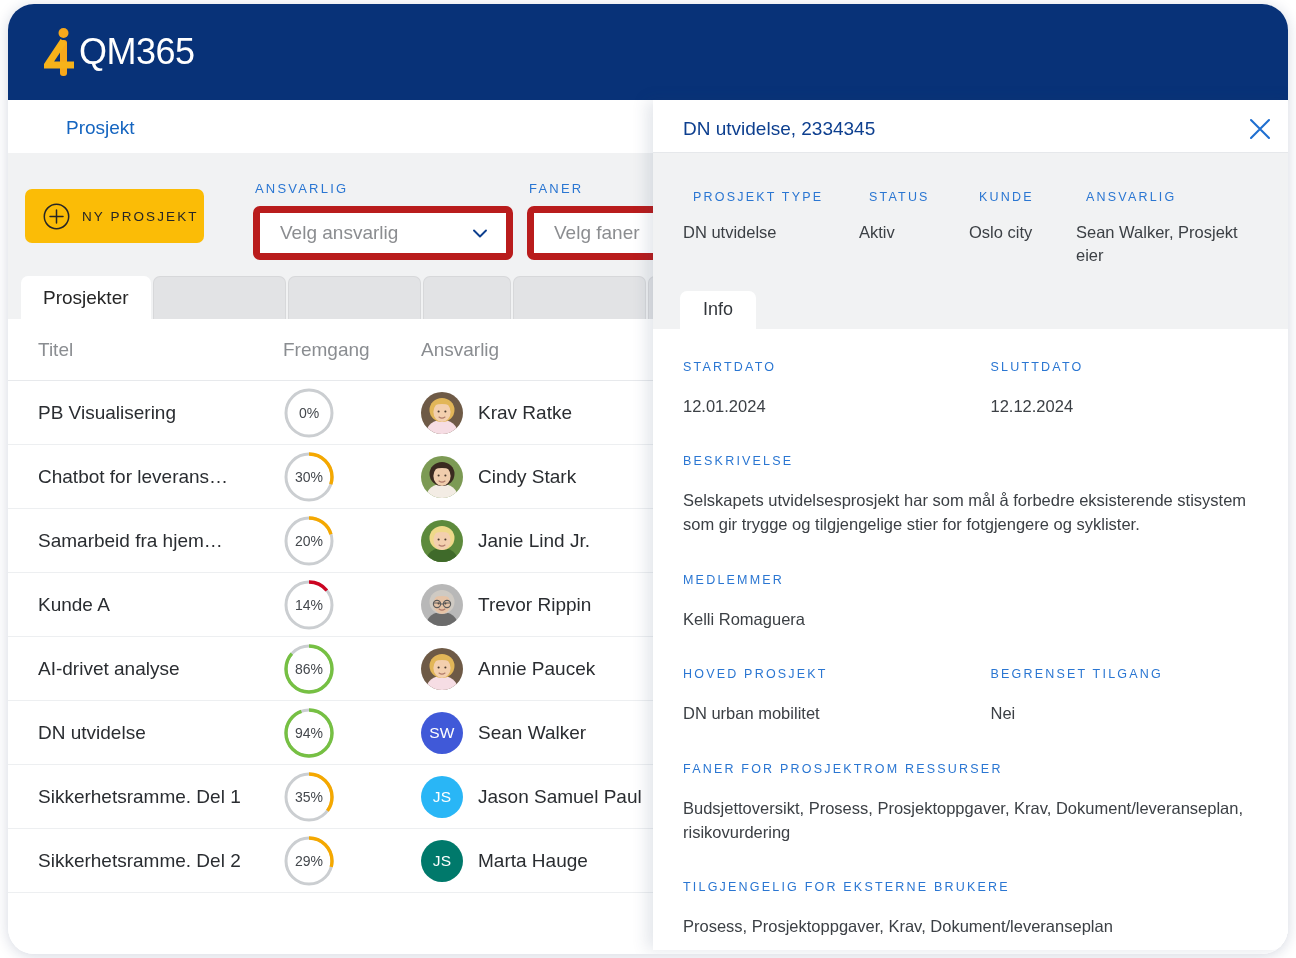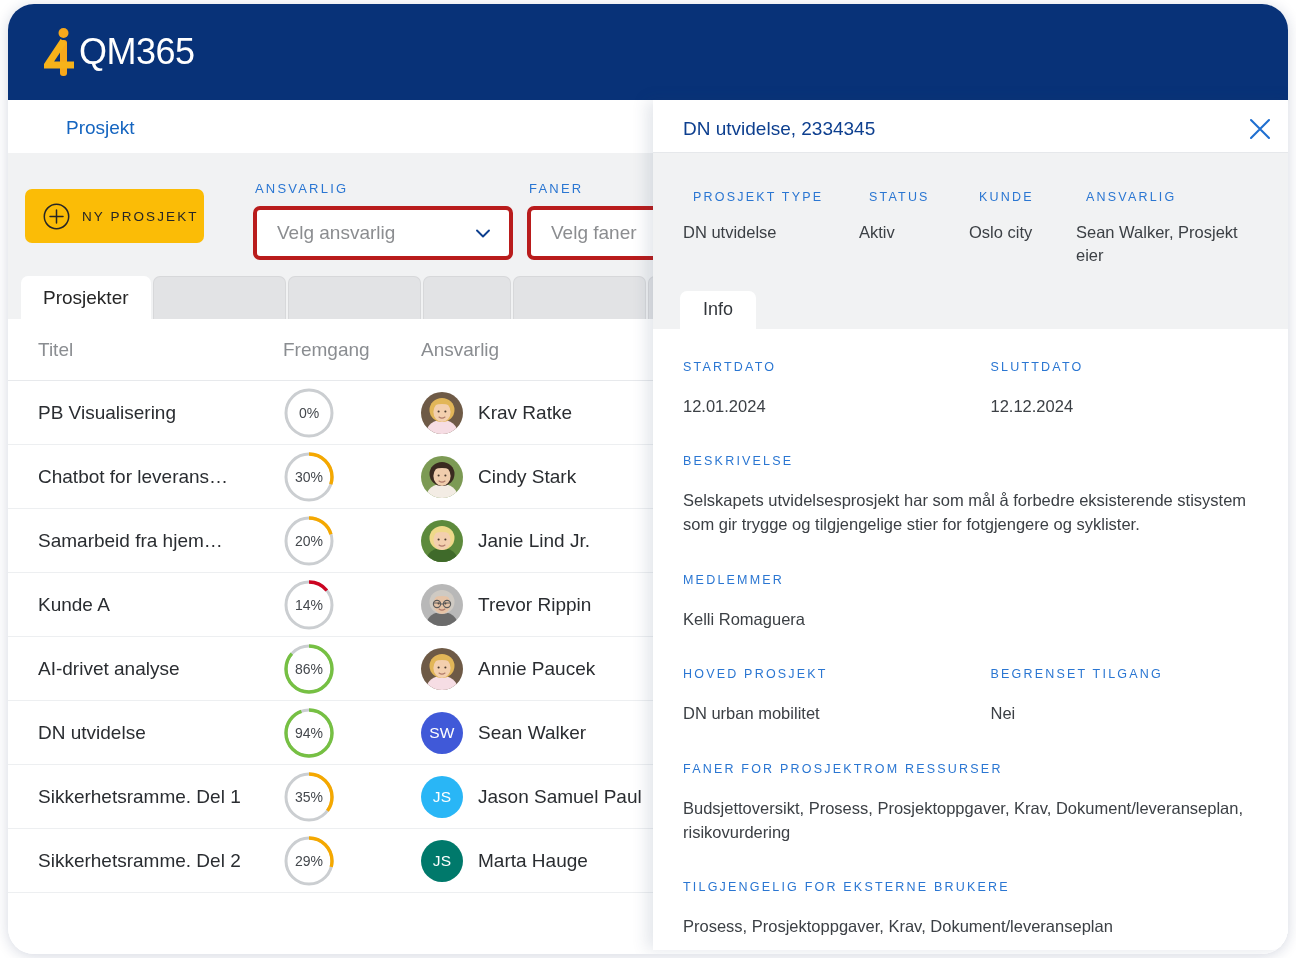--- a/index.html
+++ b/index.html
@@ -92,21 +92,21 @@
     color: #2a76d2;
     font-size: 13px;
     letter-spacing: 2.2px;
     display: block;
     margin-bottom: 10px;
     padding-left: 2px;
   }
   .select {
     height: 54px;
     background: #ffffff;
-    border: 4px solid #b91c1c;
+    border: 7px solid #b91c1c;
     border-radius: 7px;
     display: flex; align-items: center;
     padding: 0 16px 0 20px;
     cursor: pointer;
   }
   .select .ph {
     color: #8b8d90;
     font-size: 19px;
     flex: 1;
     white-space: nowrap;

